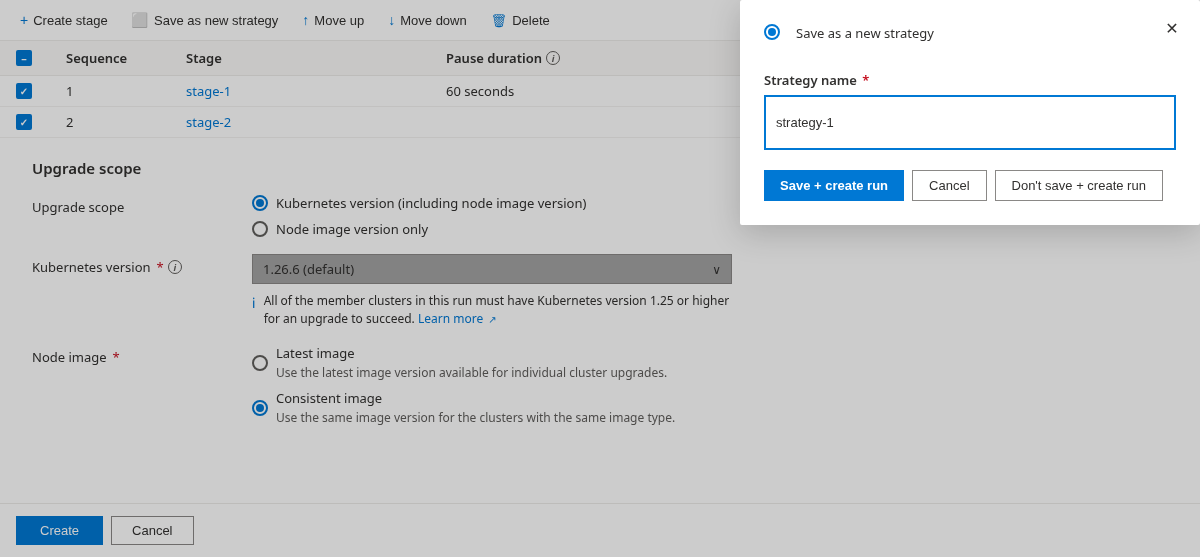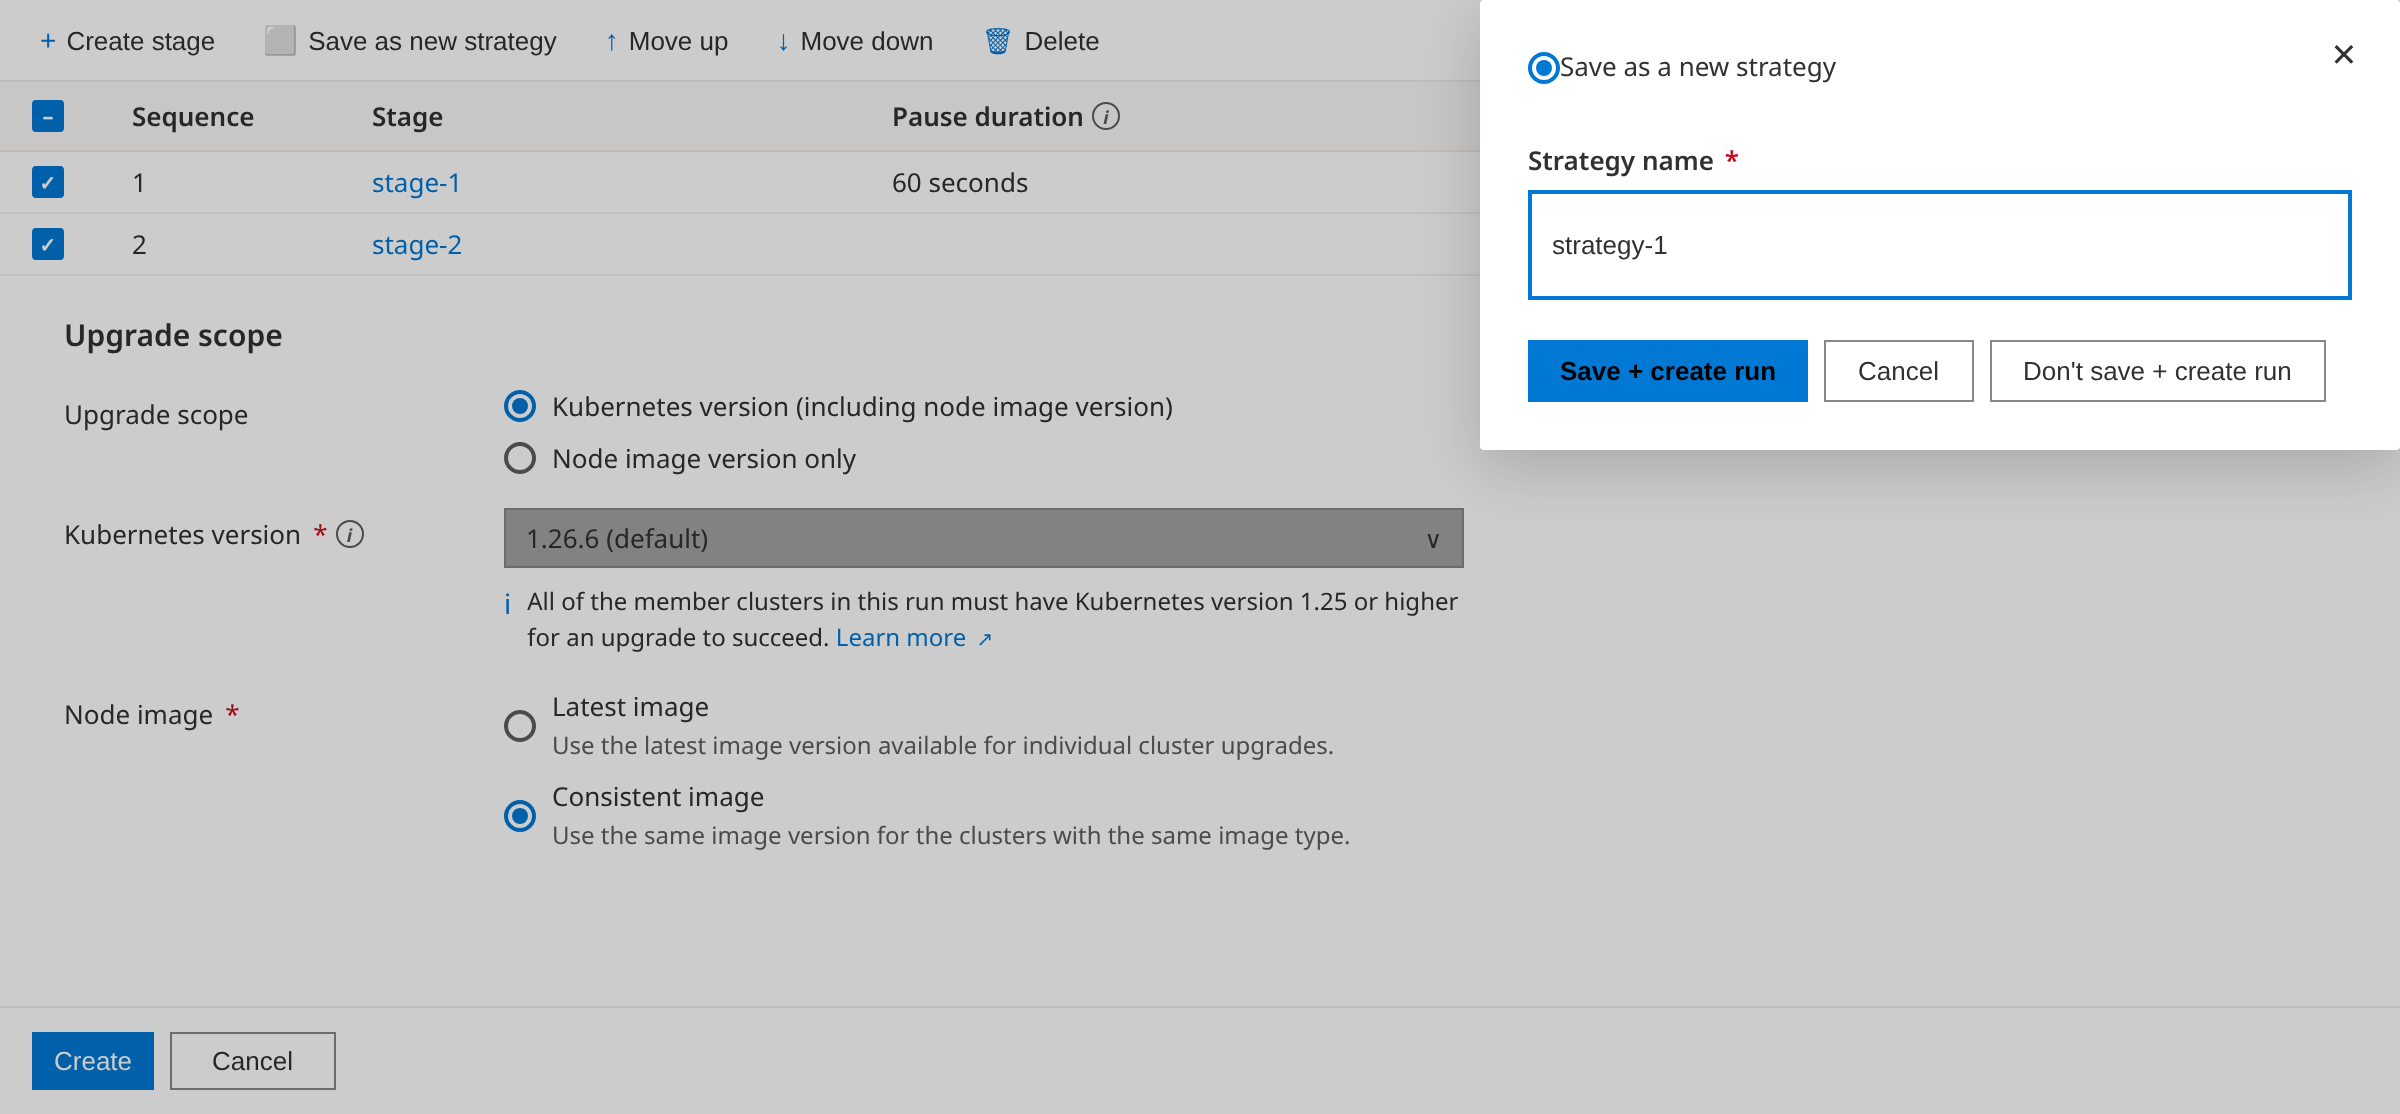--- a/index.html
+++ b/index.html
@@ -217,21 +217,21 @@
       padding: 12px 16px;
       border-top: 1px solid #edebe9;
       display: flex;
       gap: 8px;
       background: #fff;
     }
     .btn-primary {
       background: #0078d4;
       color: #fff;
       border: none;
-      padding: 6px 11px;
+      padding: 6px 24px;
       cursor: pointer;
       font-size: 13px;
     }
     .btn-secondary {
       background: #fff;
       color: #323130;
       border: 1px solid #8a8886;
       padding: 6px 20px;
       cursor: pointer;
       font-size: 13px;
@@ -296,22 +296,22 @@
       height: 24px;
       display: flex;
       align-items: center;
       justify-content: center;
     }
     .modal-radio-group {
       margin-bottom: 16px;
     }
     .modal-radio {
       display: flex;
-      align-items: flex-end;
-      gap: 0;
+      align-items: flex-start;
+      gap: 16px;
       margin-bottom: 29px;
     }
     .modal-field-label {
       font-size: 13px;
       font-weight: 600;
       margin-bottom: 6px;
       color: #323130;
     }
     .modal-input {
       width: 100%;
@@ -321,21 +321,21 @@
       outline: none;
       color: #323130;
     }
     .modal-actions {
       display: flex;
       gap: 8px;
       margin-top: 20px;
     }
     .modal-btn-primary {
       background: #0078d4;
-      color: #000000;
+      color: #ffffff;
       border: none;
       padding: 7px 16px;
       cursor: pointer;
       font-size: 13px;
       font-weight: 600;
     }
     .modal-btn-secondary {
       background: #fff;
       color: #323130;
       border: 1px solid #8a8886;

